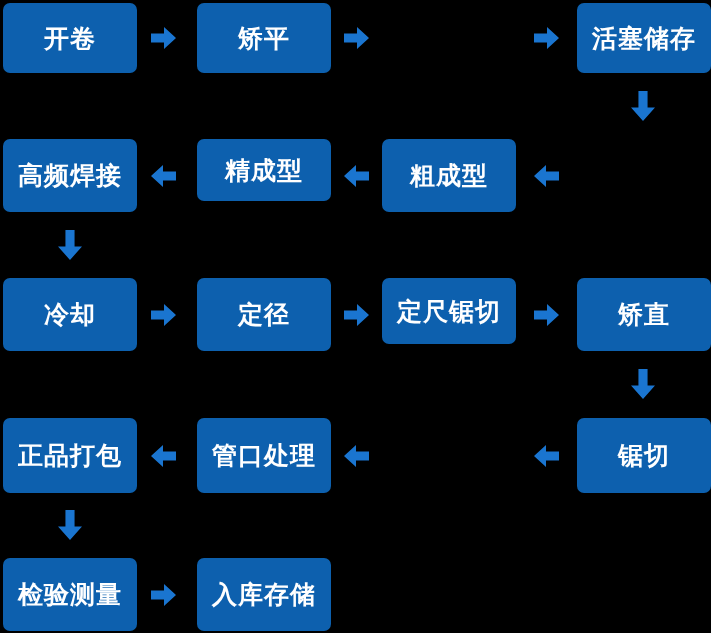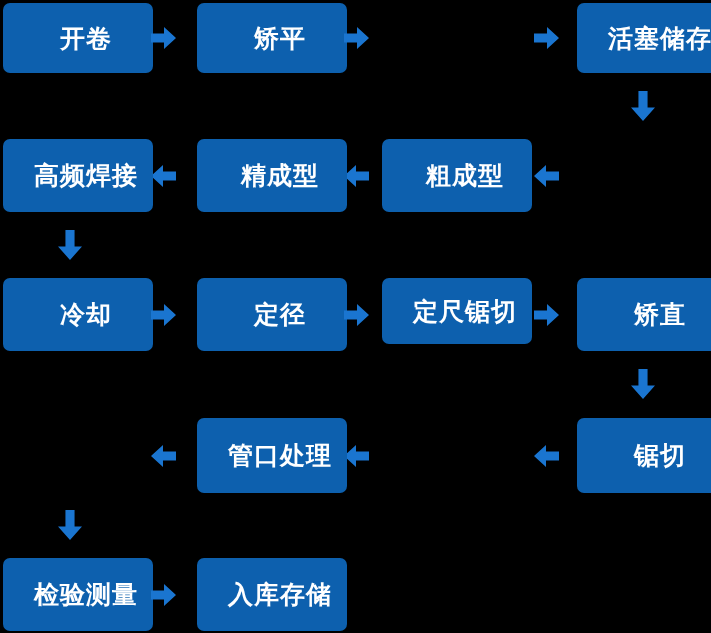--- a/index.html
+++ b/index.html
@@ -12,21 +12,20 @@
     font-family: "DejaVu Sans", "Liberation Sans", sans-serif;
   }
   .node {
     position: absolute;
     width: 134px;
     background: #0d60ae;
     border-radius: 7px;
     display: flex;
     align-items: center;
     justify-content: center;
-    padding-left: 16px;
   }
   .node span {
     color: #ffffff;
     font-size: 25px;
     font-weight: bold;
     letter-spacing: 1px;
     white-space: nowrap;
   }
   .arrow {
     position: absolute;
@@ -63,21 +62,21 @@
     <span>活塞储存</span>
   </div>
 
   <div class="arrow down" style="left:631px;top:91px"></div>
 
   <div class="arrow left" style="left:534px;top:165px"></div>
   <div class="node" style="left:382px;top:139px;height:73px">
     <span>粗成型</span>
   </div>
   <div class="arrow left" style="left:344px;top:165px"></div>
-  <div class="node" style="left:197px;top:139px;height:73px">
+  <div class="node" style="left:197px;top:139px;height:62px">
     <span>精成型</span>
   </div>
   <div class="arrow left" style="left:151px;top:165px"></div>
   <div class="node" style="left:3px;top:139px;height:73px">
     <span>高频焊接</span>
   </div>
 
   <div class="arrow down" style="left:58px;top:230px"></div>
 
   <div class="node" style="left:3px;top:278px;height:73px">
@@ -100,20 +99,23 @@
 
   <div class="node" style="left:577px;top:418px;height:75px">
     <span>锯切</span>
   </div>
   <div class="arrow left" style="left:534px;top:445px"></div>
   <div class="arrow left" style="left:344px;top:445px"></div>
   <div class="node" style="left:197px;top:418px;height:75px">
     <span>管口处理</span>
   </div>
   <div class="arrow left" style="left:151px;top:445px"></div>
+  <div class="node" style="left:3px;top:418px;height:75px">
+    <span>正品打包</span>
+  </div>
 
   <div class="arrow down" style="left:58px;top:510px"></div>
 
   <div class="node" style="left:3px;top:558px;height:73px">
     <span>检验测量</span>
   </div>
   <div class="arrow right" style="left:151px;top:584px"></div>
   <div class="node" style="left:197px;top:558px;height:73px">
     <span>入库存储</span>
   </div>

